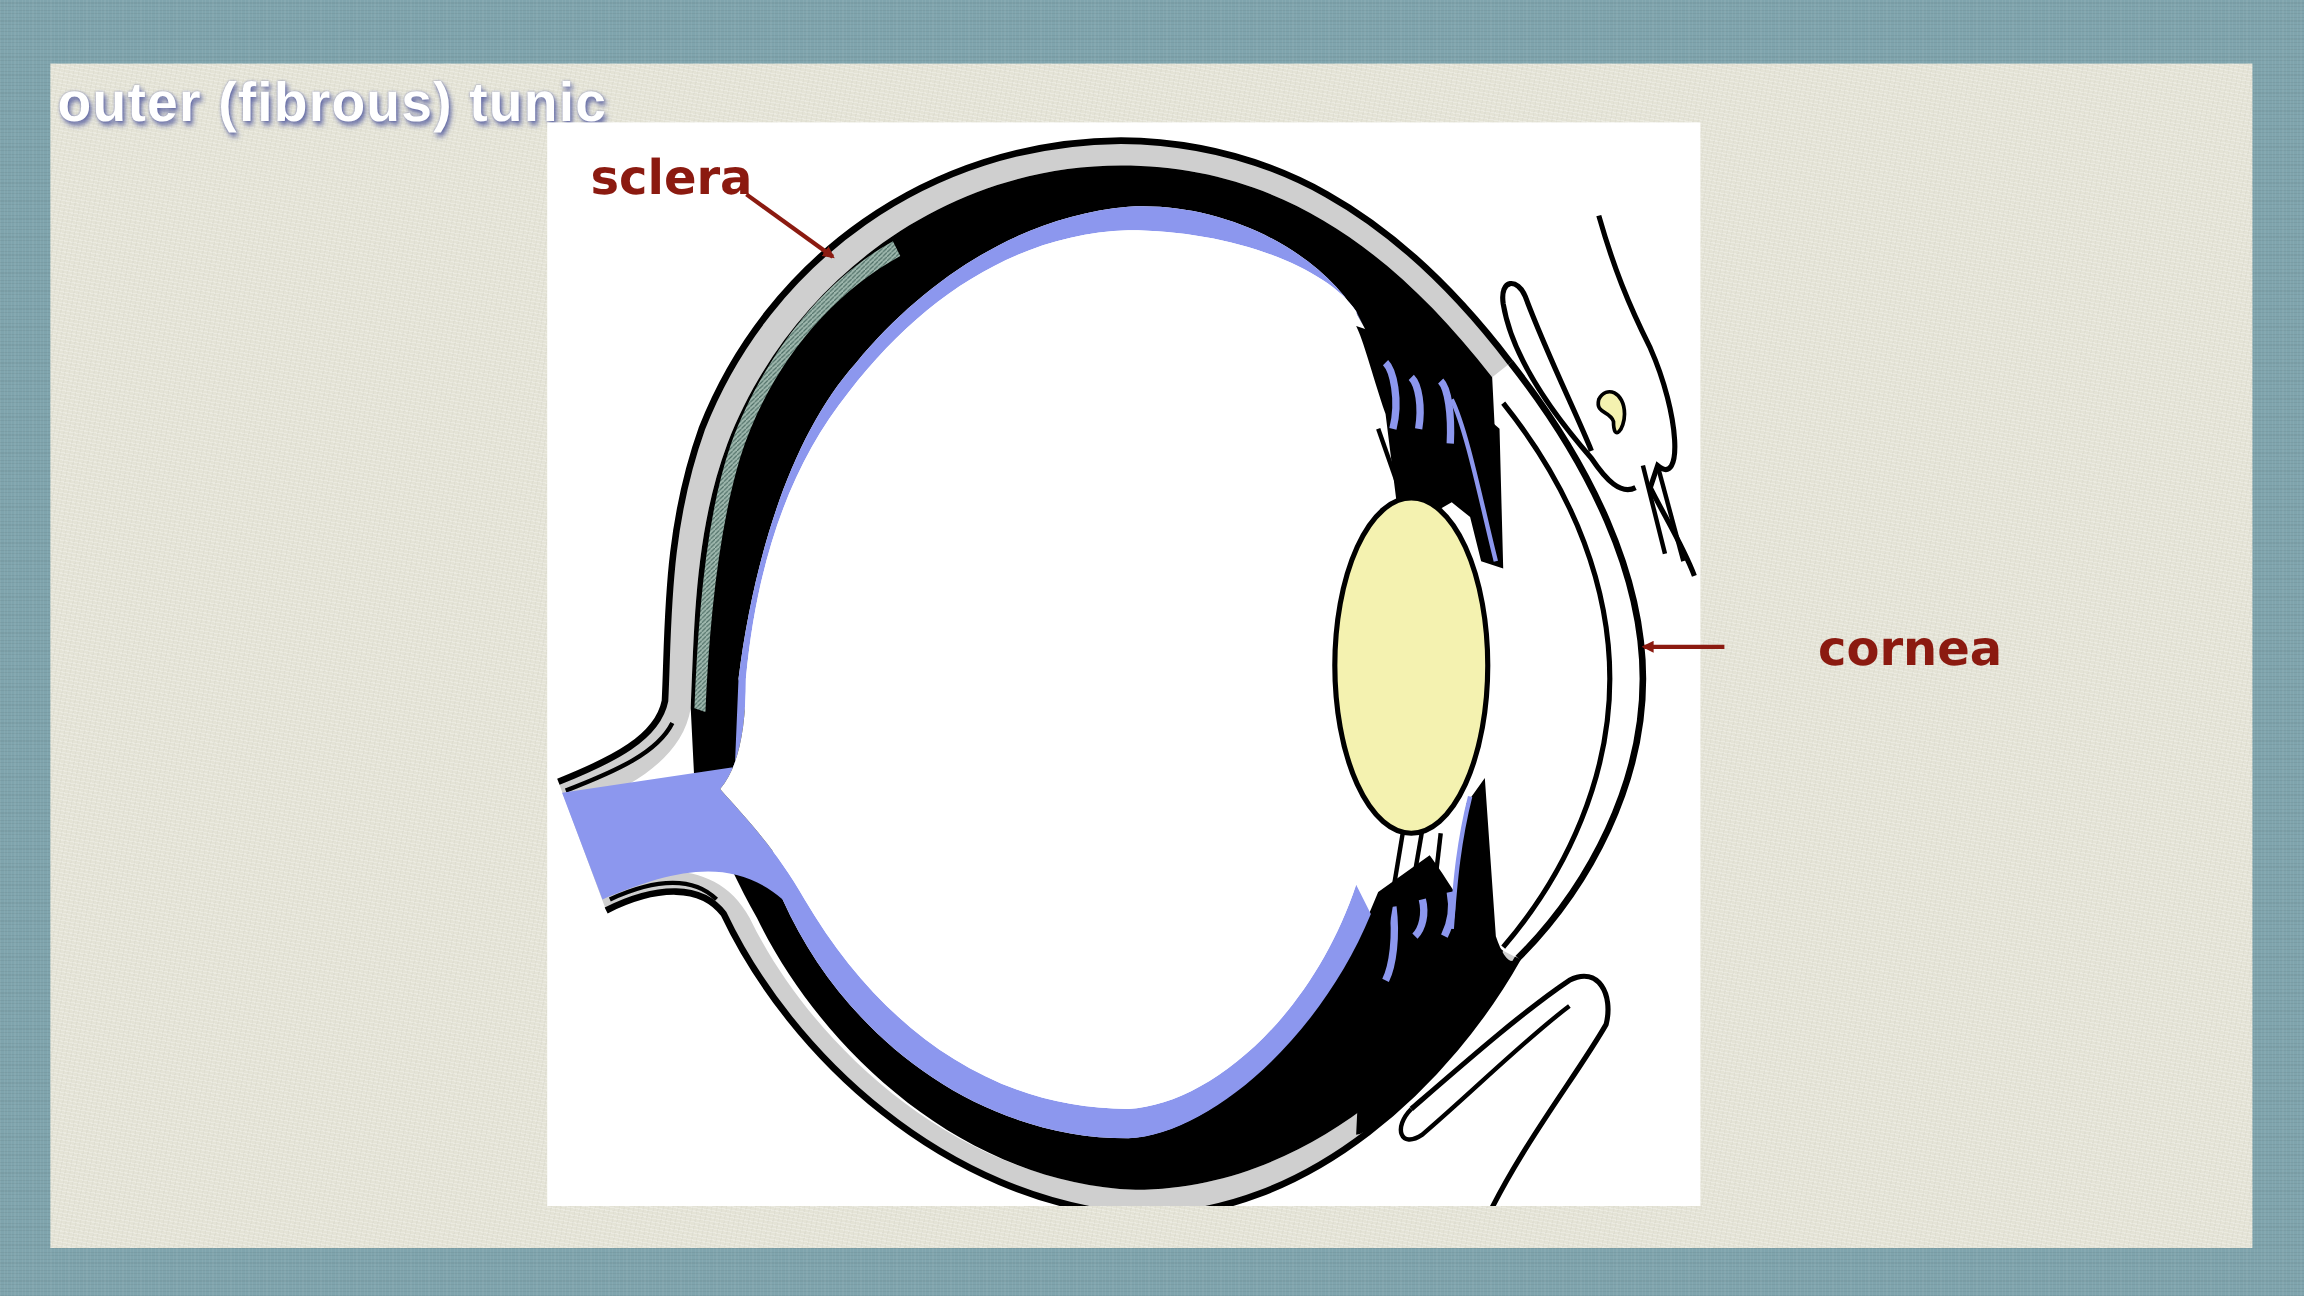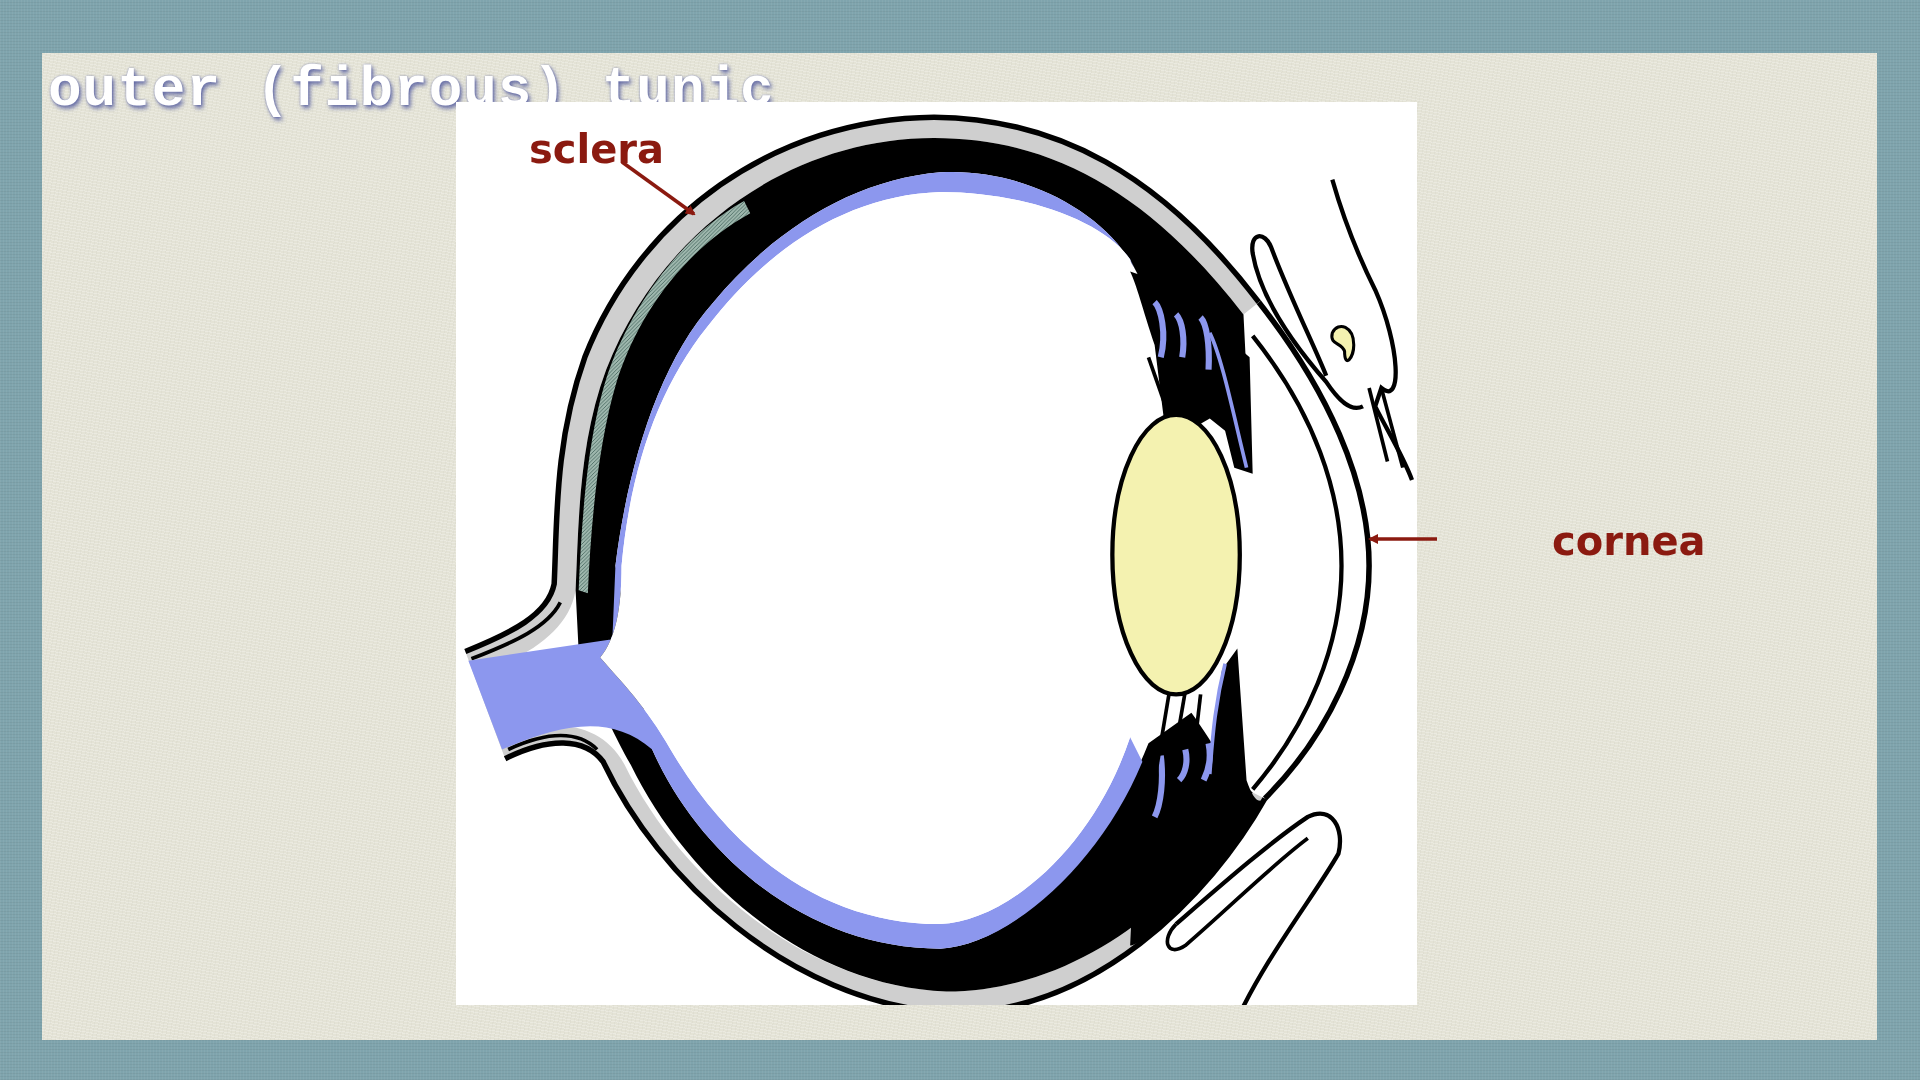--- a/index.html
+++ b/index.html
@@ -13,33 +13,33 @@
   }
   .panel {
     position:absolute; left:42px; top:53px; width:1835px; height:987px;
     background:#e4e3d6;
     background-image:
       repeating-linear-gradient(100deg, rgba(0,0,0,0.025) 0 1px, transparent 1px 4px),
       repeating-linear-gradient(10deg, rgba(255,255,255,0.25) 0 1px, transparent 1px 3px);
   }
   .slide-title {
     position:absolute; left:48px; top:58px;
-    font-family:Liberation Mono, monospace; font-weight:bold;
-    font-size:56px; color:#ffffff; letter-spacing:1px;
+    font-family:Liberation Sans, sans-serif; font-weight:bold;
+    font-size:46px; color:#ffffff; letter-spacing:1px;
     text-shadow: 2px 3px 4px rgba(60,70,150,0.75), 0 0 2px rgba(80,90,160,0.6);
     white-space:nowrap;
   }
   .figure {
     position:absolute; left:456px; top:102px; width:961px; height:903px;
     background:#ffffff;
   }
   .figure svg { position:absolute; left:0; top:-2px; }
   .label {
     position:absolute; font-family:"DejaVu Sans", sans-serif; font-weight:bold;
-    color:#8b1a10; white-space:nowrap;margin-left:37px;
+    color:#8b1a10; white-space:nowrap;
   }
   .label-sclera { left:492px; top:126px; font-size:40px; }
   .label-cornea { left:1515px; top:518px; font-size:40px; }
   .overlay { position:absolute; left:0; top:0; pointer-events:none; }
 </style>
 </head>
 <body>
 
 <div class="panel"></div>
 

